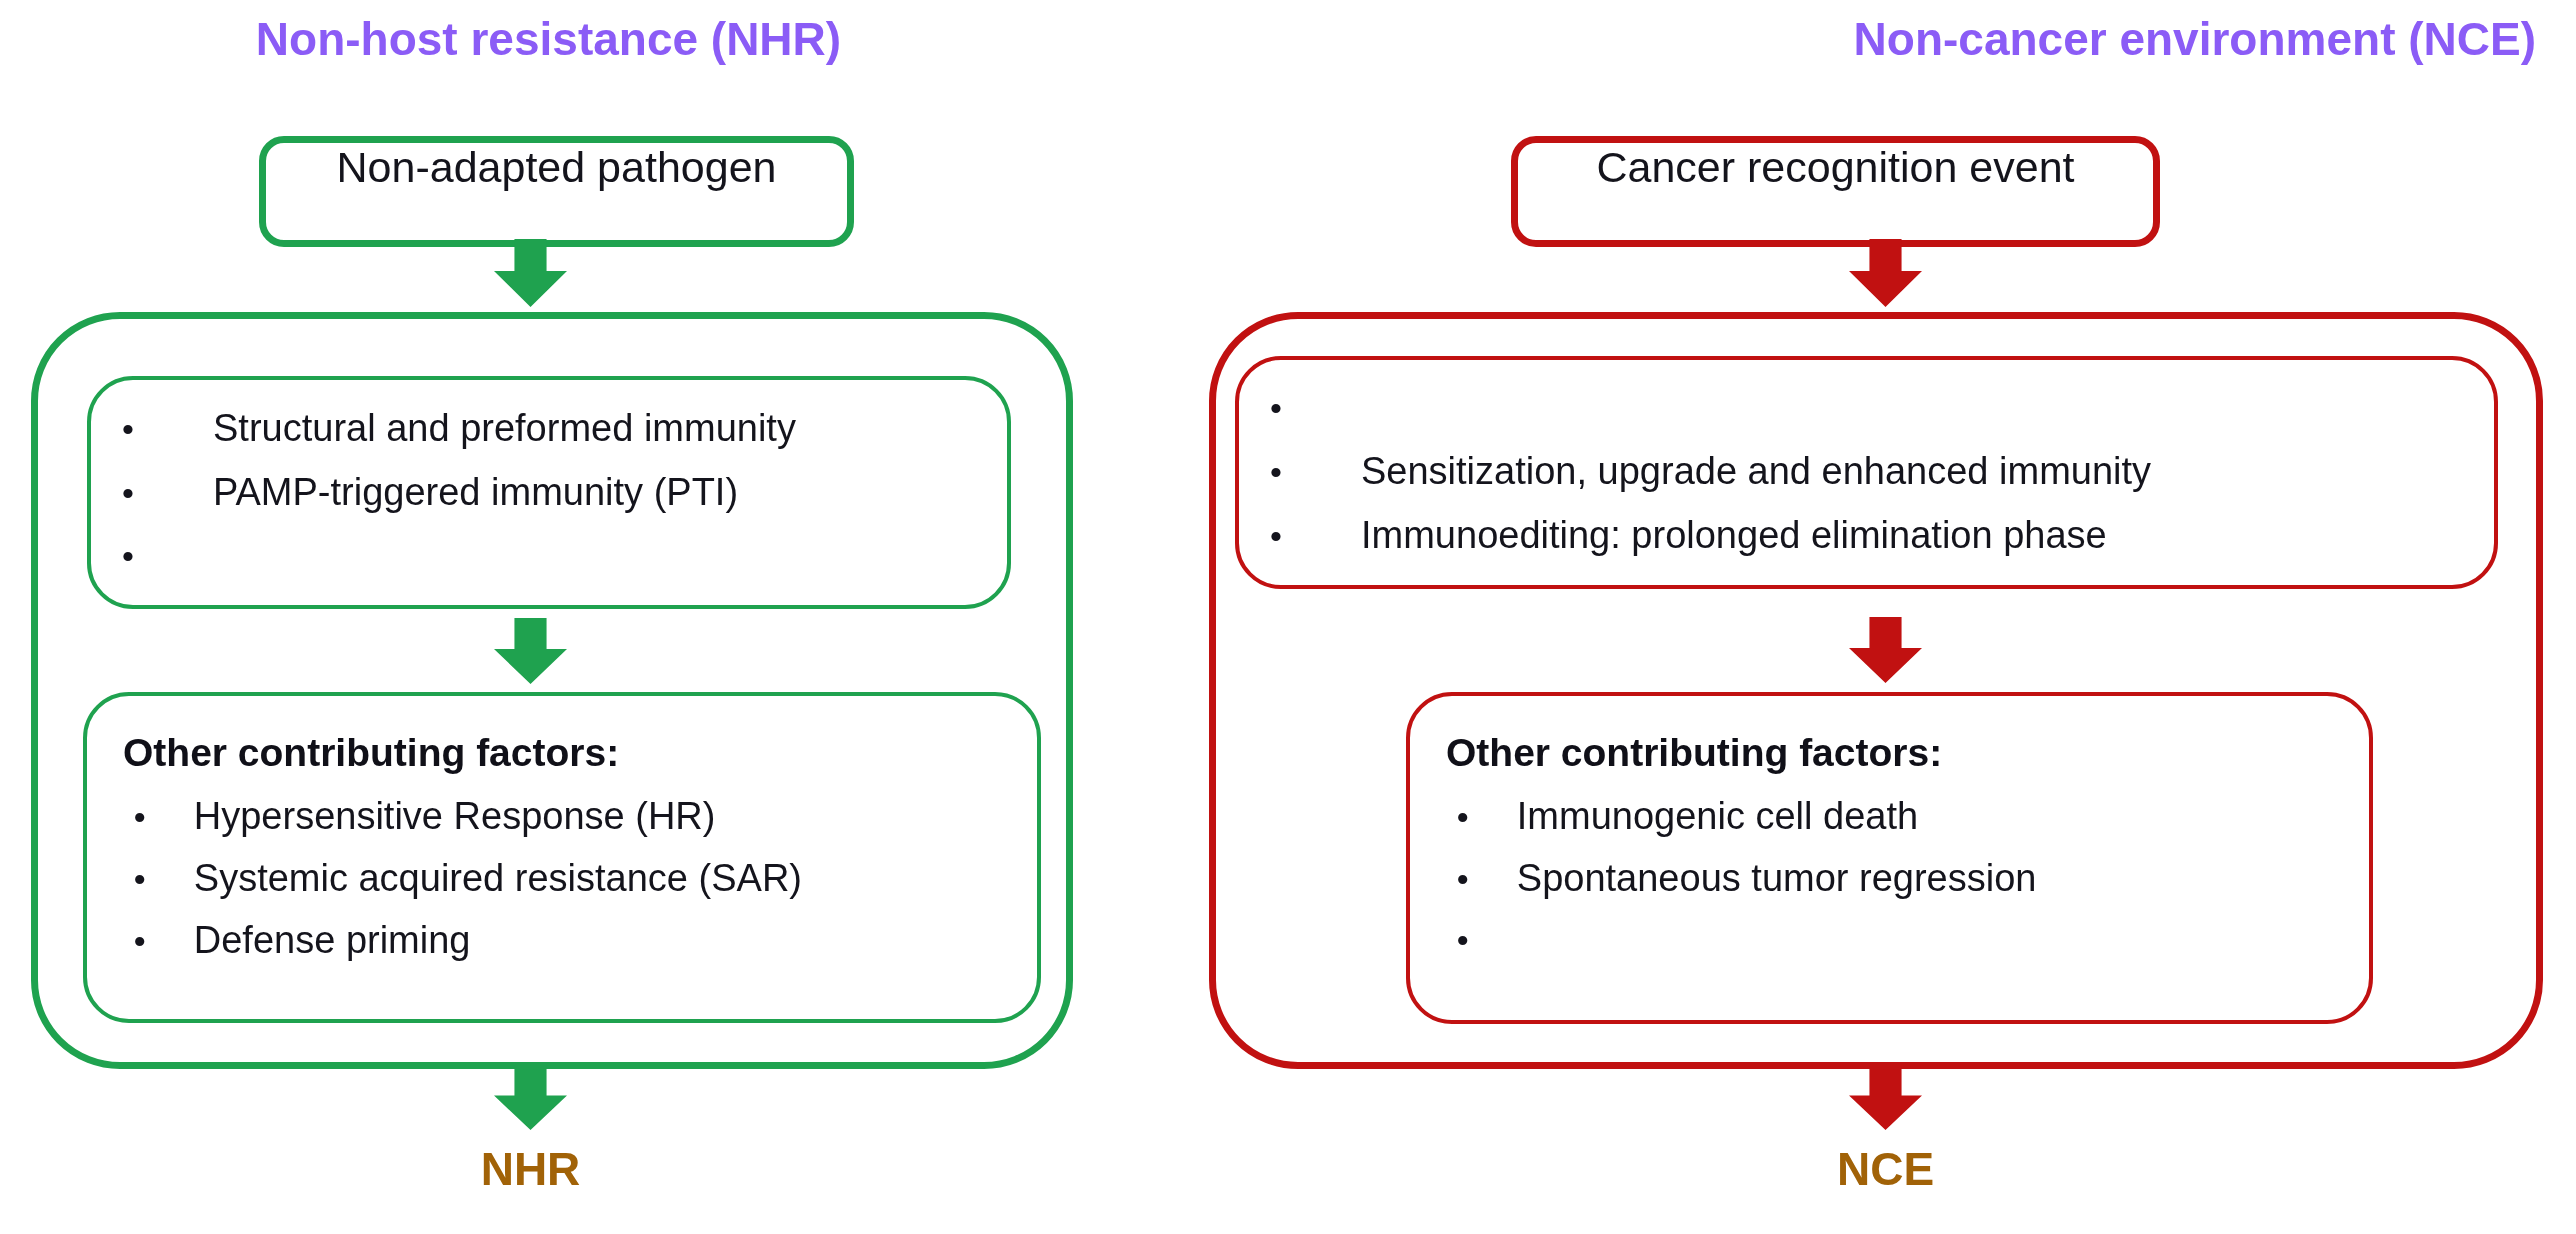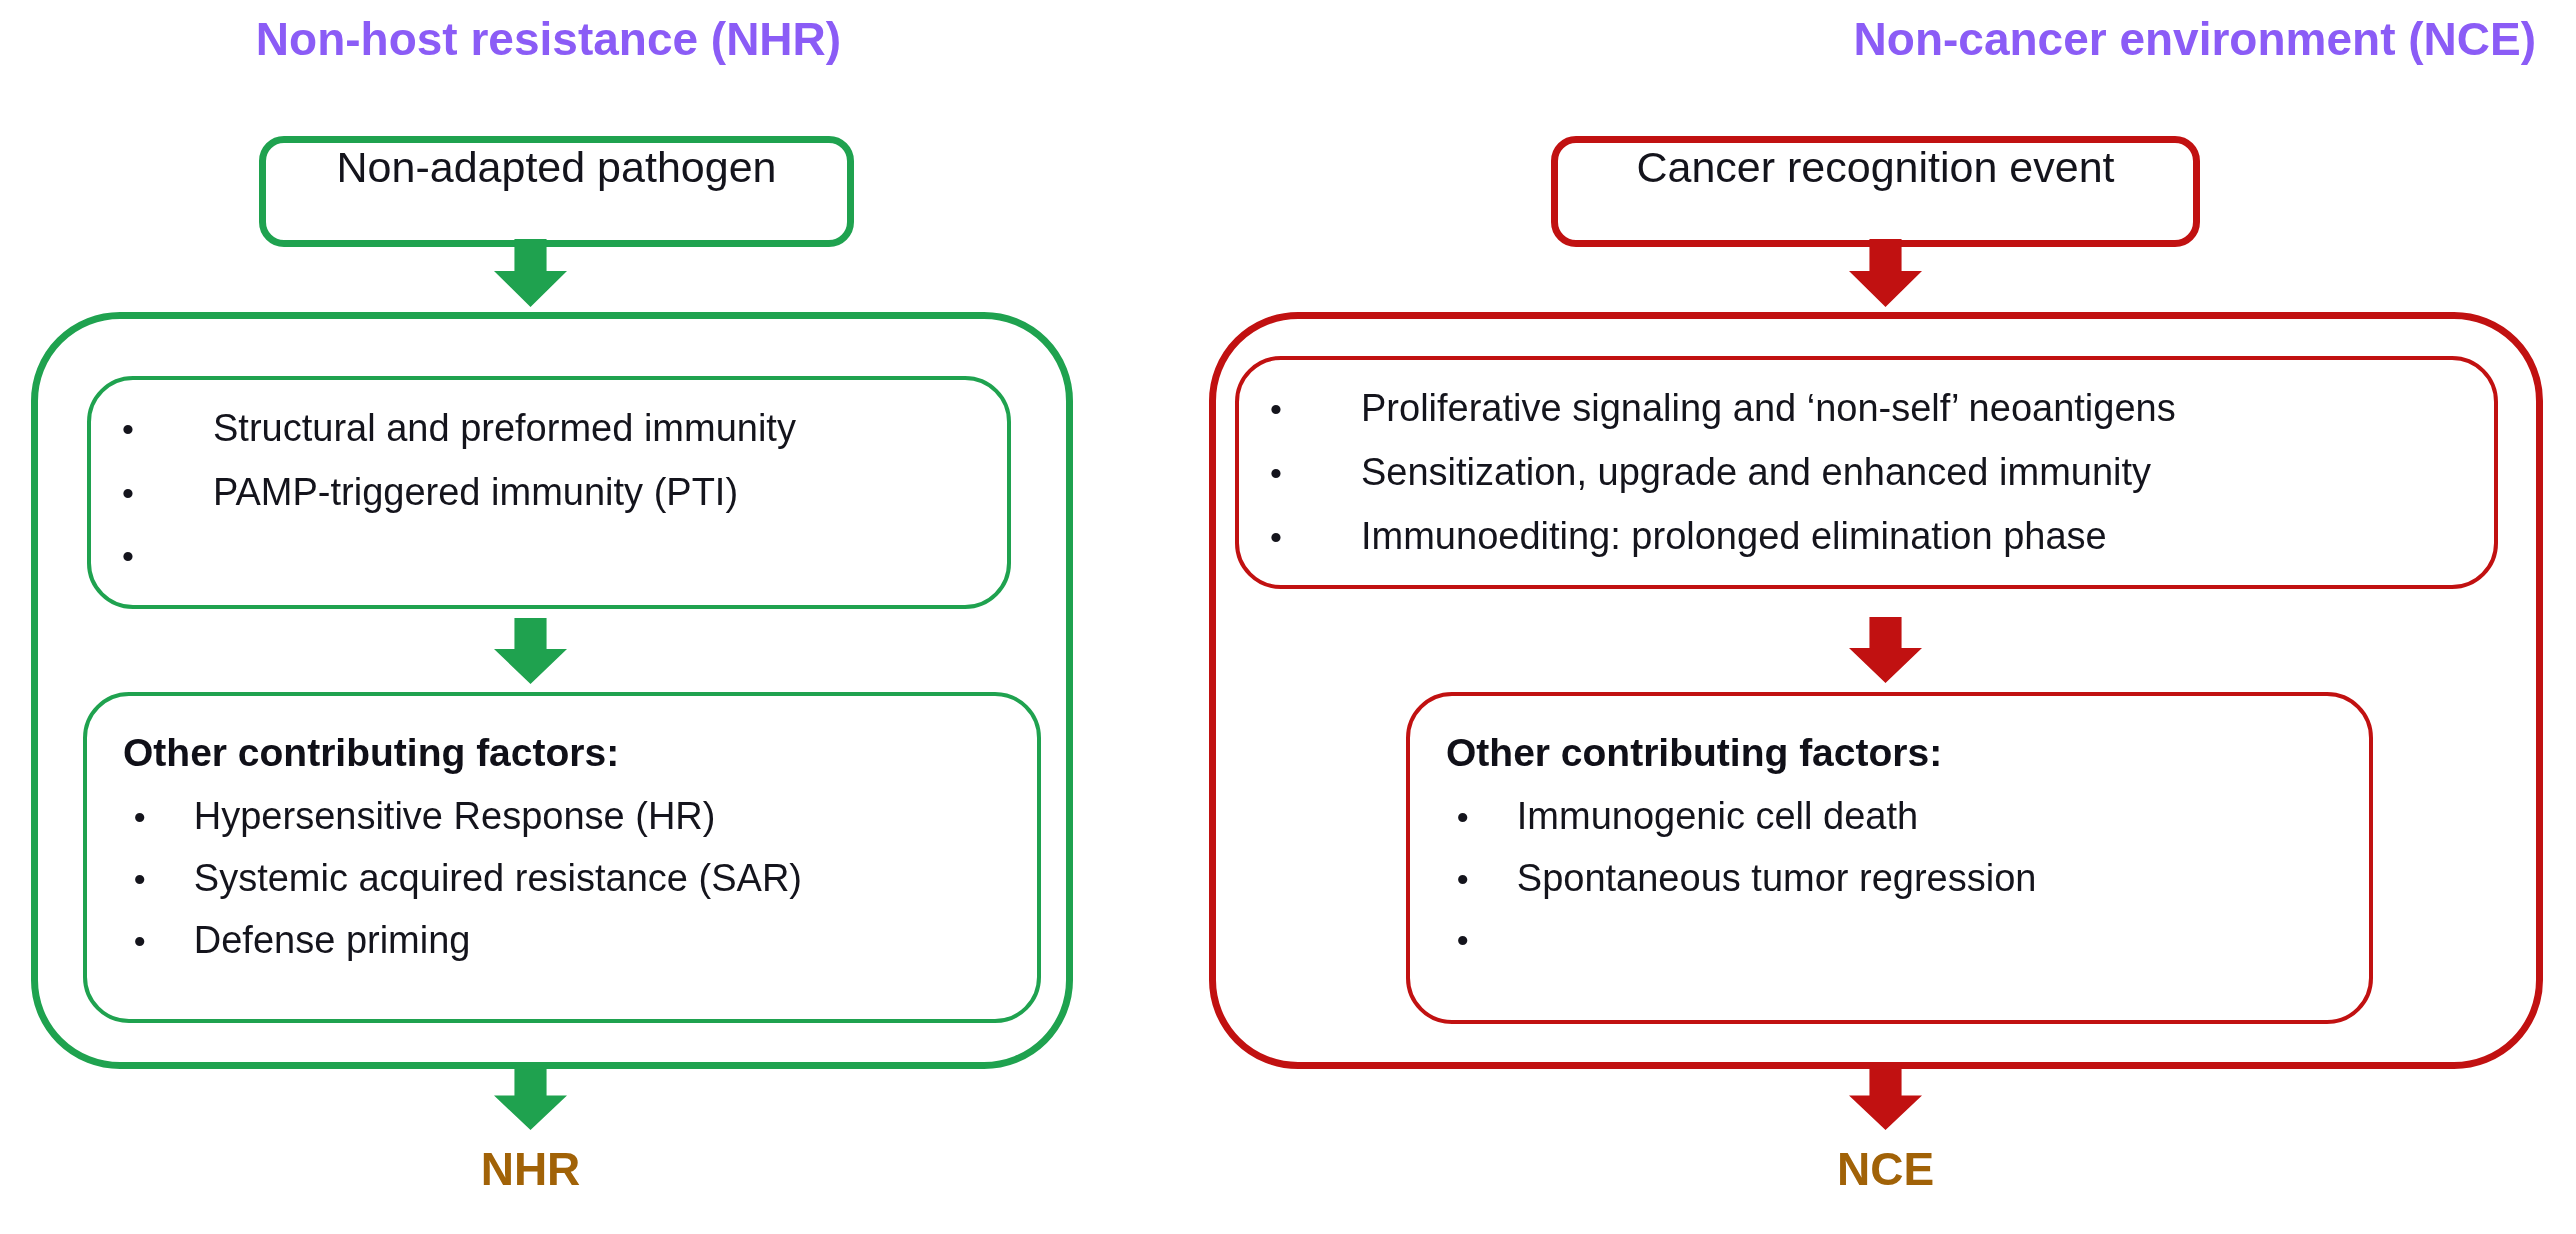--- a/index.html
+++ b/index.html
@@ -162,33 +162,32 @@
       </ul>
     </div>
   </div>
 
   <div class="abs block-arrow green" style="left:494px; top:1065px; width:73px; height:65px;"></div>
 
   <div class="abs outcome" style="left:260px; top:1142px; width:541px;">NHR</div>
 
   <div class="abs col-title" style="left:1209px; top:12.4px; width:1327px;text-align:right;">Non-cancer environment (NCE)</div>
 
-  <div class="abs small-box red" style="left:1551px; top:136px; width:635px; height:97px;">
+  <div class="abs small-box red" style="left:1511px; top:136px; width:635px; height:97px;">
     <span>Cancer recognition event</span>
   </div>
 
   <div class="abs block-arrow red" style="left:1849px; top:239px; width:73px; height:68px;"></div>
 
   <div class="abs outer-box red" style="left:1209px; top:312px; width:1320px; height:743px;"></div>
 
   <div class="abs inner-box red" style="left:1235px; top:356px; width:1263px; height:233px;">
     <ul class="mech-list">
       <li>
         <span class="bullet">•</span>
-        <span>Proliferative signaling and ‘non-self’ neoantigens</span>
       </li>
       <li>
         <span class="bullet">•</span>
         <span>Sensitization, upgrade and enhanced immunity</span>
       </li>
       <li>
         <span class="bullet">•</span>
         <span>Immunoediting: prolonged elimination phase</span>
       </li>
     </ul>

